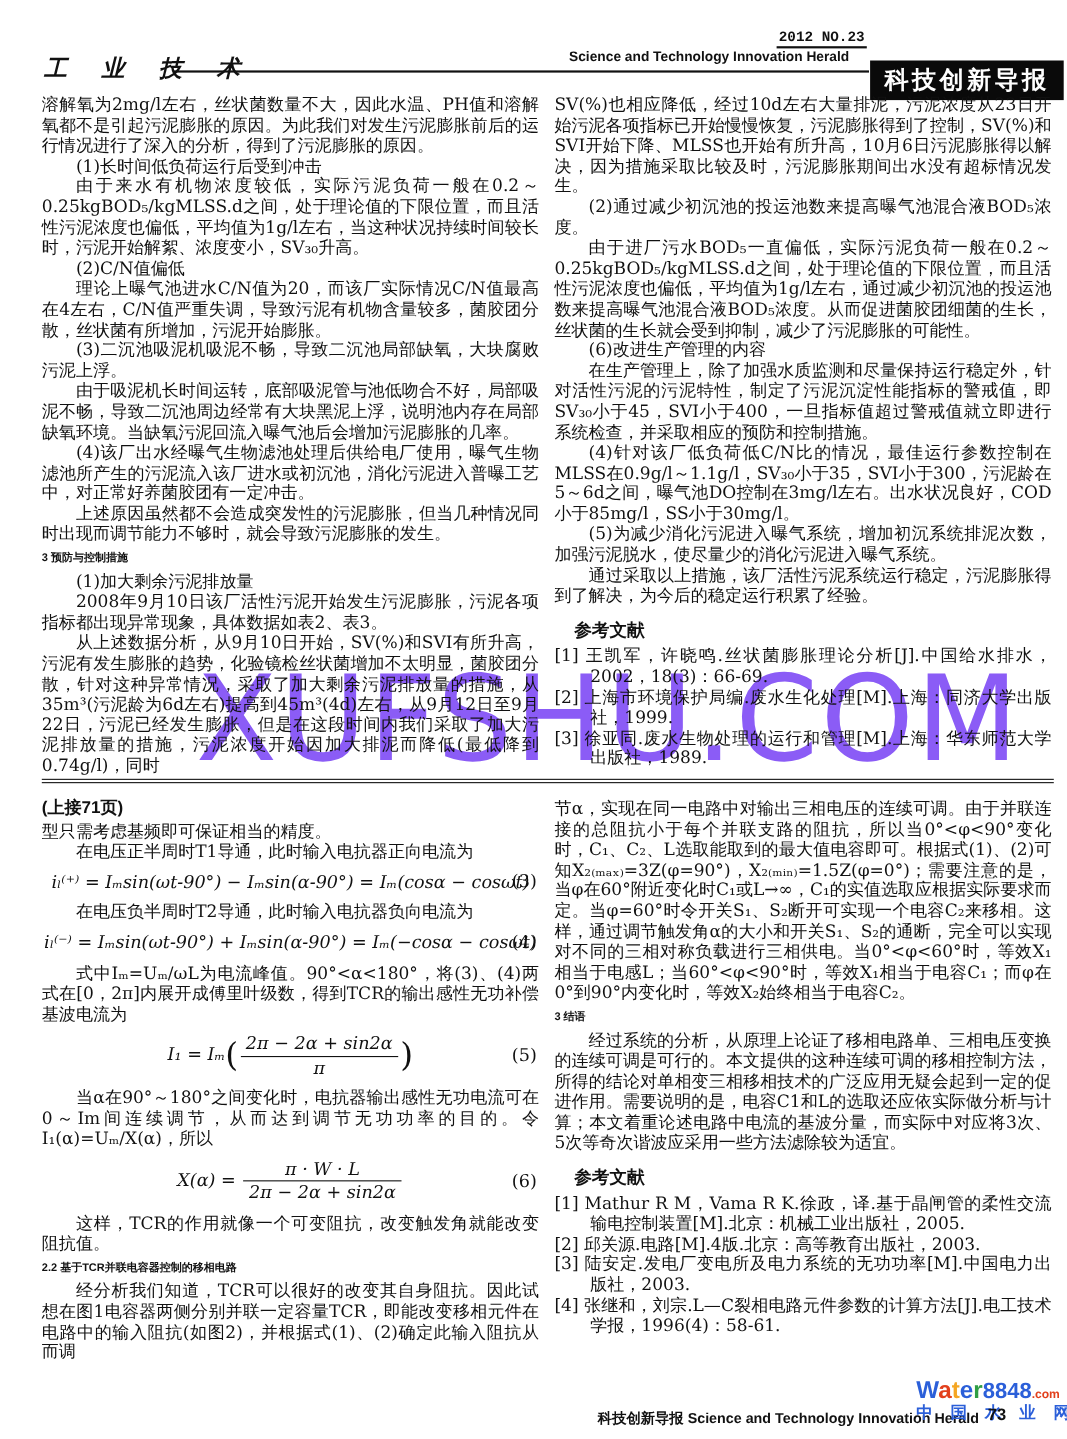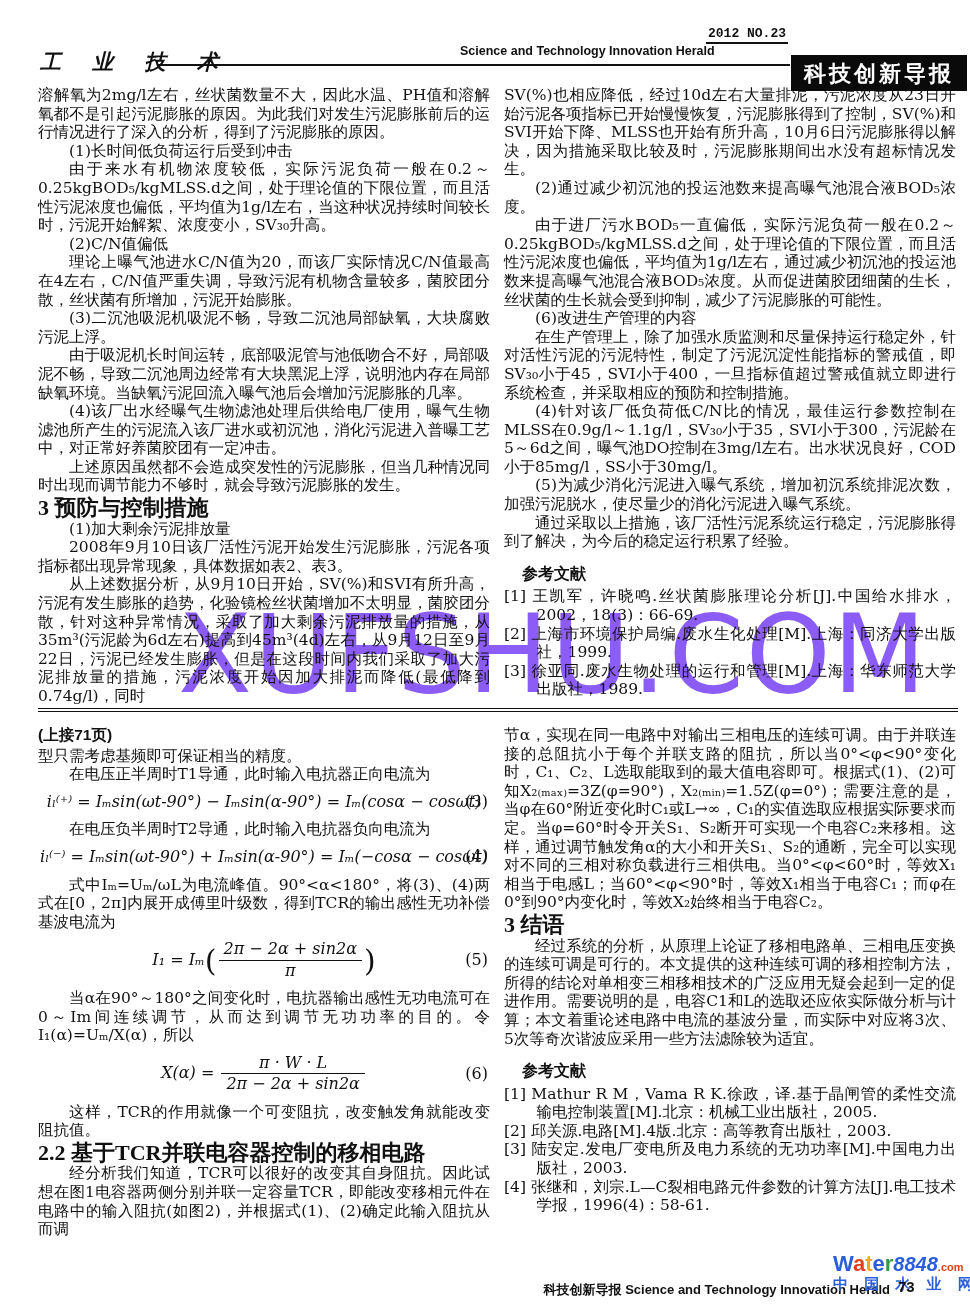--- a/index.html
+++ b/index.html
@@ -5,34 +5,34 @@
   html,body{margin:0;padding:0;}
   body{width:970px;height:1308px;background:#ffffff;position:relative;overflow:hidden;
        font-family:"DejaVu Serif","Liberation Serif",serif;color:#111;}
   
   .hdr-section{position:absolute;left:40px;top:48px;font-size:21px;font-weight:bold;
        letter-spacing:12px;font-style:italic;}
   .hdr-rule{position:absolute;left:158px;top:64px;width:632px;height:2px;background:#111;}
   .hdr-issue{position:absolute;left:560px;top:26px;width:228px;text-align:right;
        font-family:Liberation Mono, monospace;font-size:13px;font-weight:bold;}
   .hdr-issue span{border-bottom:2px solid #111;padding:0 2px 1px 2px;}
-  .hdr-en{position:absolute;left:460px;top:44px;width:328px;text-align:left;
+  .hdr-en{position:absolute;left:444px;top:44px;width:328px;text-align:right;
        font-family:"Liberation Sans","DejaVu Sans",sans-serif;font-size:12.5px;font-weight:bold;}
   .hdr-box{position:absolute;left:791px;top:35px;width:176px;height:36px;background:#0a0a0a;
        color:#fff;font-size:22px;font-weight:bold;letter-spacing:3px;text-align:center;line-height:36px;margin-top:20px;}
   
   .col{position:absolute;width:452px;text-align:justify;font-size:15.5px;line-height:18.6px;z-index:2;}
   .a1-left{left:38px;top:86px;}
   .a1-right{left:504px;top:86px;}
   .a2-left{left:38px;top:726px;}
   .a2-right{left:504px;top:726px;}
   .p{margin:0;text-indent:2em;}
   .p.flush{text-indent:0;}
-  .sec-h{margin:4px 0 2px 0;font-family:Liberation Serif, serif;
-       font-weight:bold;font-size:22px;text-indent:0;}
+  .sec-h{margin:4px 0 2px 0;font-family:Liberation Sans, sans-serif;
+       font-weight:bold;font-size:10px;text-indent:0;}
   .refs-h{margin:14px 0 4px 18px;font-family:"Liberation Sans","DejaVu Sans",sans-serif;
        font-weight:bold;font-size:16px;}
   .ref{margin:0;padding-left:2.1em;text-indent:-2.1em;}
   .cont-note{margin:0 0 2px 0;font-family:"Liberation Sans","DejaVu Sans",sans-serif;
        font-weight:bold;font-size:15.5px;}
   
   .eq{position:relative;margin:9px 0;text-align:center;font-size:16px;font-style:italic;
       font-family:"DejaVu Serif","Liberation Serif",serif;}
   .eq-label{position:absolute;right:2px;top:50%;transform:translateY(-50%);font-style:normal;}
   .frac{display:inline-block;vertical-align:middle;text-align:center;line-height:1.15;margin:0 2px;}
@@ -41,21 +41,21 @@
   .bigp{font-size:30px;font-style:normal;vertical-align:middle;line-height:0;}
   
   .divider{position:absolute;left:38px;top:708px;width:920px;height:2px;z-index:2;
       border-top:1px solid #111;border-bottom:1px solid #111;}
   
   .wm-center{position:absolute;left:178px;top:572px;z-index:1;font-family:"DejaVu Sans","Liberation Sans",sans-serif;
       font-size:108px;color:#dcdcdc;letter-spacing:2px;white-space:nowrap;}
   .wm-logo{position:absolute;left:833px;top:1252px;z-index:3;line-height:1.05;
       font-family:"Liberation Sans","DejaVu Sans",sans-serif;white-space:nowrap;}
   .wm-word{font-size:22px;font-weight:bold;}
-  .wm-num{font-size:20px;font-weight:bold;font-style:italic;}
+  .wm-num{font-size:20px;font-weight:bold;}
   .wm-com{font-size:11px;font-weight:bold;}
   .wm-cn{font-size:15px;font-weight:bold;letter-spacing:6px;margin-top:1px;}
   
   .ftr-line{position:absolute;left:440px;top:1281px;width:450px;text-align:right;z-index:2;
       font-family:"Liberation Sans","DejaVu Sans",sans-serif;font-size:13px;font-weight:bold;}
   .ftr-page{position:absolute;left:898px;top:1278px;z-index:4;font-size:15px;font-weight:bold;
       font-family:"Liberation Sans","DejaVu Sans",sans-serif;}
 </style>
 </head>
 <body>

